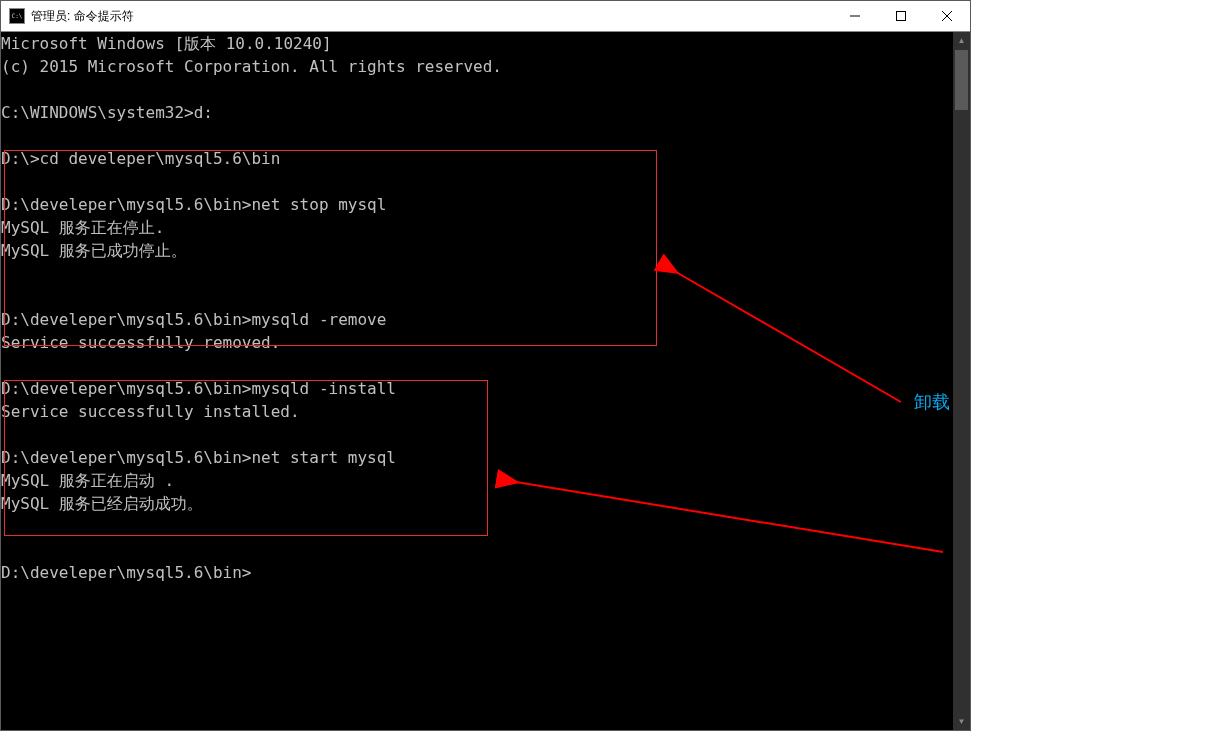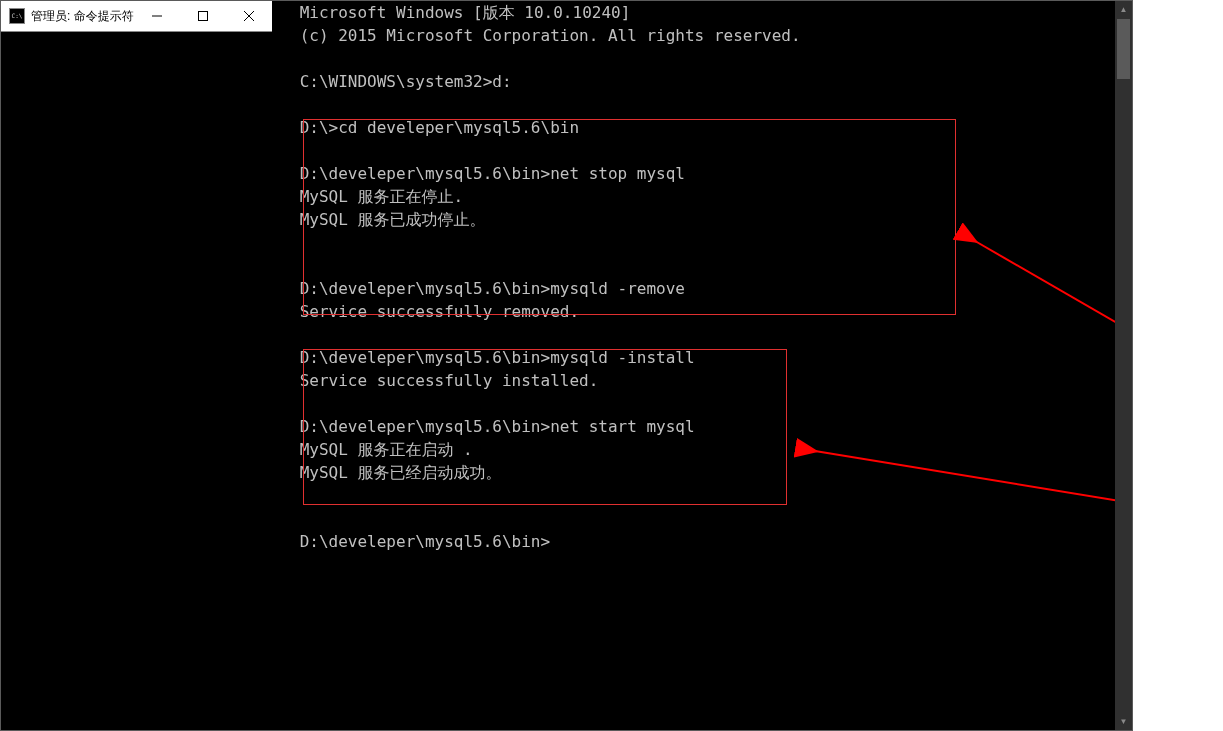--- a/index.html
+++ b/index.html
@@ -5,25 +5,25 @@
   * { margin: 0; padding: 0; box-sizing: border-box; }
   body {
     font-family: "Segoe UI", "Microsoft YaHei", sans-serif;
     background: #fff;
     width: 1223px;
     height: 731px;
     overflow: hidden;
     position: relative;
   }
   .window {
-    width: 1133px;
+    width: 971px;
     height: 731px;
     border: 1px solid #5a5a5a;
     display: flex;
-    flex-direction: row;
+    flex-direction: column;
     background: #000;
   }
   .titlebar {
     height: 31px;
     background: #fff;
     display: flex;
     align-items: center;
     border-bottom: 1px solid #888;
     flex-shrink: 0;
   }
@@ -59,21 +59,20 @@
     align-items: center;
     justify-content: center;
     color: #000;
   }
   .win-btn svg { width: 10px; height: 10px; stroke: #000; stroke-width: 1; fill: none; }
   .terminal-area {
     flex: 1;
     background: #000;
     position: relative;
     overflow: hidden;
-    margin-left: 28px;
   }
   .terminal {
     font-family: "NSimSun", SimSun, Consolas, monospace;
     font-size: 16px;
     line-height: 23px;
     color: #c0c0c0;
     white-space: pre;
     padding: 0;
     position: absolute;
     left: 0;

